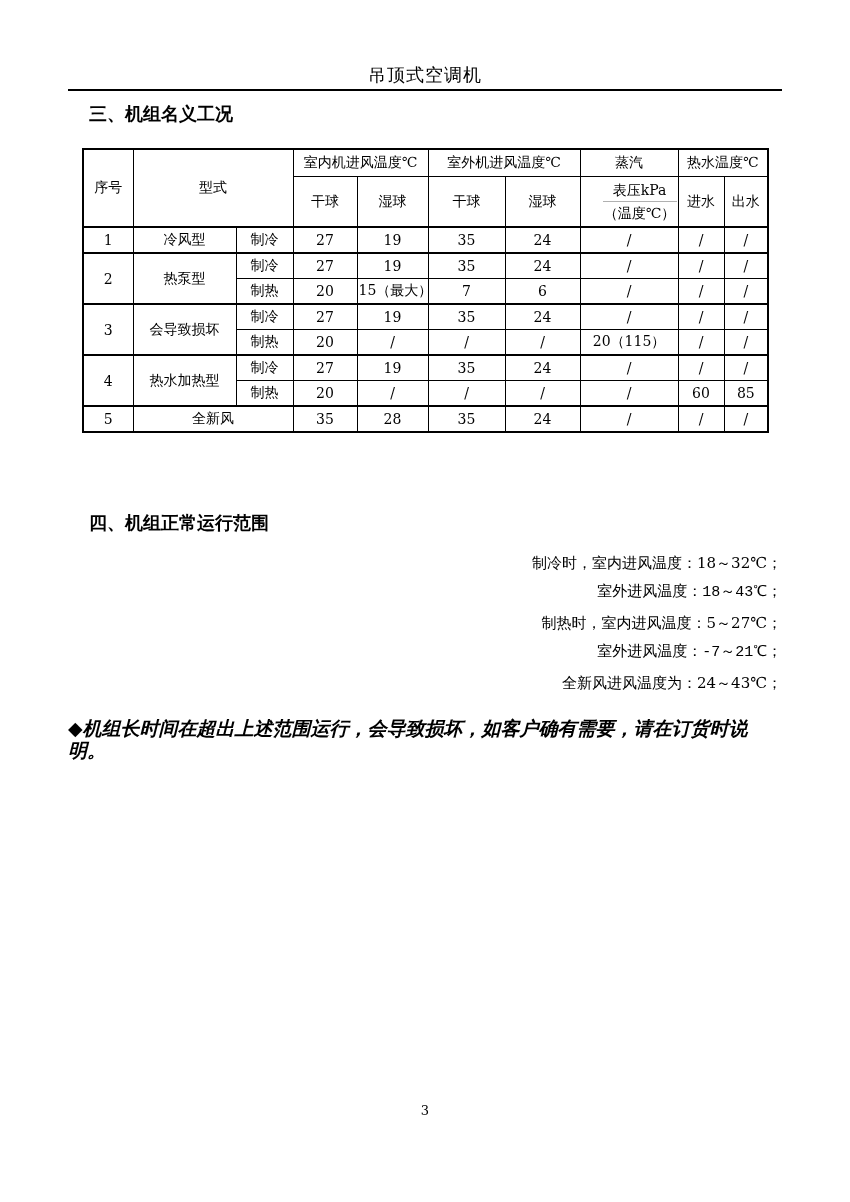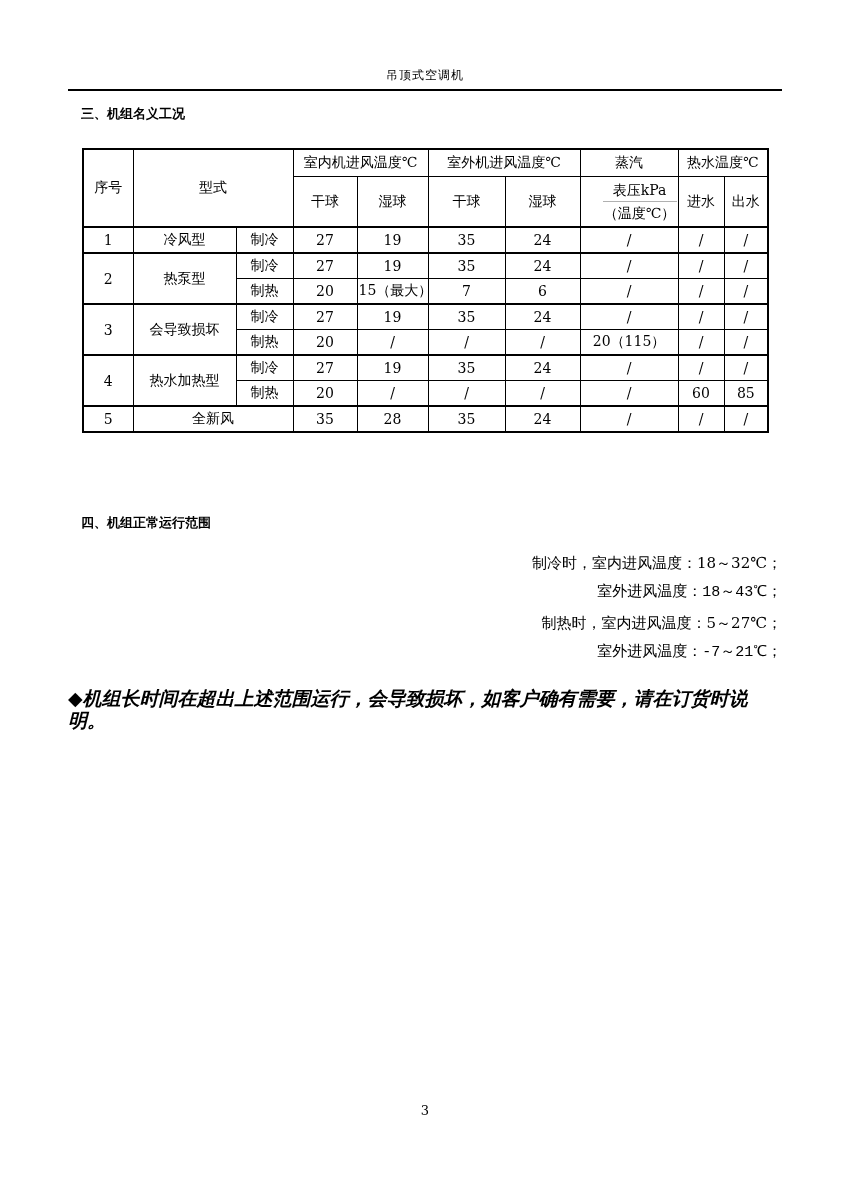--- a/index.html
+++ b/index.html
@@ -14,36 +14,36 @@
     margin: 0 auto;
     background: #ffffff;
     box-sizing: border-box;
     padding: 0 68px;
     color: #000;
     font-family: "DejaVu Serif", "Liberation Serif", serif;
   }
   .doc-header-title {
     padding-top: 66px;
     text-align: center;
-    font-size: 12px;
+    font-size: 18px;
     line-height: 18px;
     letter-spacing: 1px;
   }
   .header-rule {
     margin-top: 5px;
     border: none;
     border-top: 2px solid #000;
     height: 0;
   }
   .section-title {
     font-family: "DejaVu Sans", "Liberation Sans", sans-serif;
     font-weight: bold;
-    font-size: 13px;
+    font-size: 18px;
     line-height: 24px;
-    margin: 11px 0 0 13px;
+    margin: 11px 0 0 21px;
   }
   .section-title.second {
     margin-top: 78px;
   }
 
   
   table.cond-table {
     border-collapse: collapse;
     table-layout: fixed;
     width: 685px;
@@ -239,19 +239,20 @@
       </tbody>
     </table>
 
   <div class="section-title second">四、机组正常运行范围</div>
 
   <div class="range-lines">
     <p class="range-line">制冷时，室内进风温度：18～32℃；</p>
     <p class="range-line indent">室外进风温度：18～43℃；</p>
     <p class="range-line">制热时，室内进风温度：5～27℃；</p>
     <p class="range-line indent">室外进风温度：-7～21℃；</p>
+    <p class="range-line">全新风进风温度为：24～43℃；</p>
   </div>
 
   <p class="note-line">◆机组长时间在超出上述范围运行，会导致损坏，如客户确有需要，请在订货时说明。</p>
 
   <div class="page-number">3</div>
 
 </div>
 
 </body></html>

